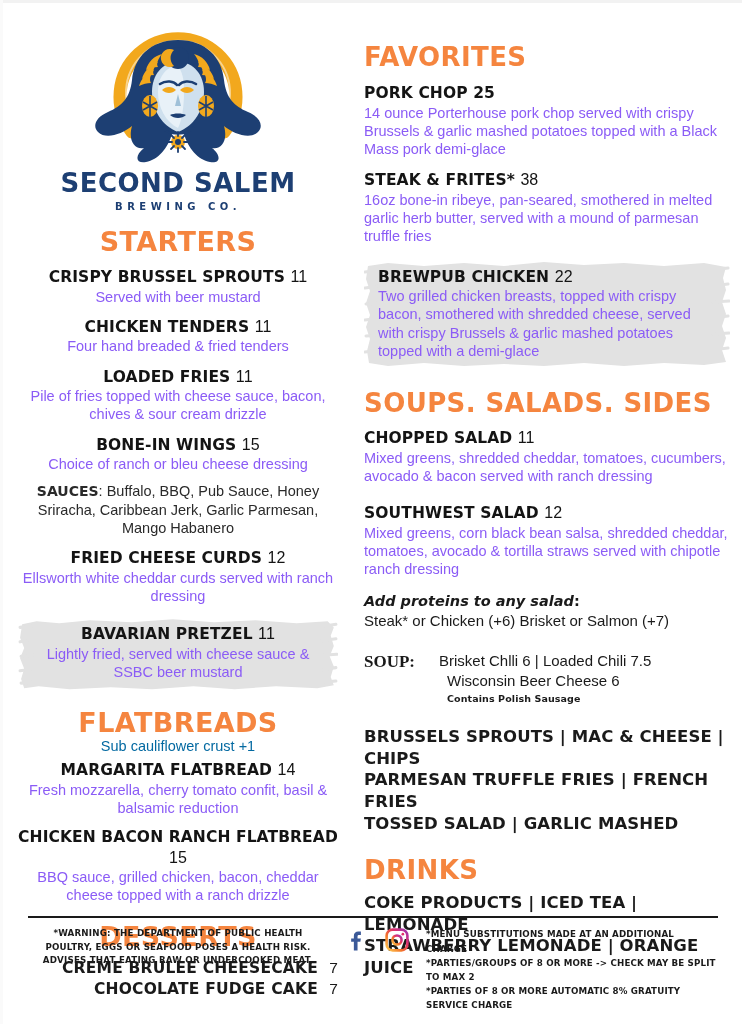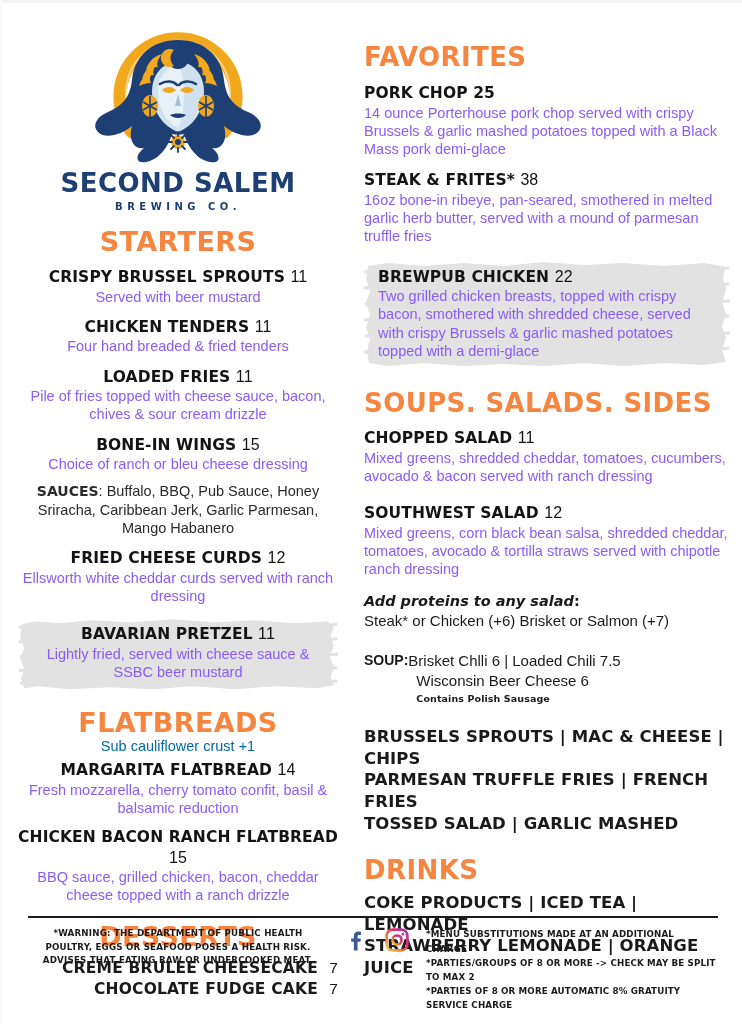--- a/index.html
+++ b/index.html
@@ -95,21 +95,21 @@
     position:absolute;inset:0;
     z-index:0;
   }
   .brush > .brush-content{position:relative;z-index:1;}
 
   
   .addprot{margin-top:14px;}
   .addprot .lbl{font-style:italic;font-weight:bold;font-size:14.5px;font-family:"DejaVu Sans",sans-serif;}
   .addprot .val{font-size:15px;line-height:1.3;margin-top:1px;}
   .soup{margin-top:20px;display:flex;align-items:flex-start;}
-  .soup .skey{font-weight:bold;font-size:14px;font-family:Liberation Sans, sans-serif;margin-right:0;white-space:nowrap;padding-top:1px;}
+  .soup .skey{font-weight:bold;font-size:17px;font-family:Liberation Serif, serif;margin-right:24px;white-space:nowrap;padding-top:1px;}
   .soup .sval{font-size:15px;line-height:1.33;}
   .soup .note{font-size:9.5px;font-weight:bold;letter-spacing:.1px;margin-top:2px;font-family:"DejaVu Sans",sans-serif;color:#1a1a1a;}
   .sides-list{margin-top:22px;font-weight:bold;font-size:16.5px;line-height:1.32;letter-spacing:.1px;font-family:"DejaVu Sans",sans-serif;}
   .drinks-list{margin-top:8px;font-weight:bold;font-size:16.5px;line-height:1.32;letter-spacing:.1px;font-family:"DejaVu Sans",sans-serif;}
 
   .sub-note{text-align:center;font-size:14.5px;margin-top:1px;color:#0369a1;}
 
   .desserts-list{text-align:right;margin-top:7px;}
   .desserts-list div{font-weight:bold;font-size:15.5px;line-height:1.33;letter-spacing:.2px;font-family:"DejaVu Sans",sans-serif;}
   .dst-price{font-weight:normal;font-family:"Liberation Sans",sans-serif;}

